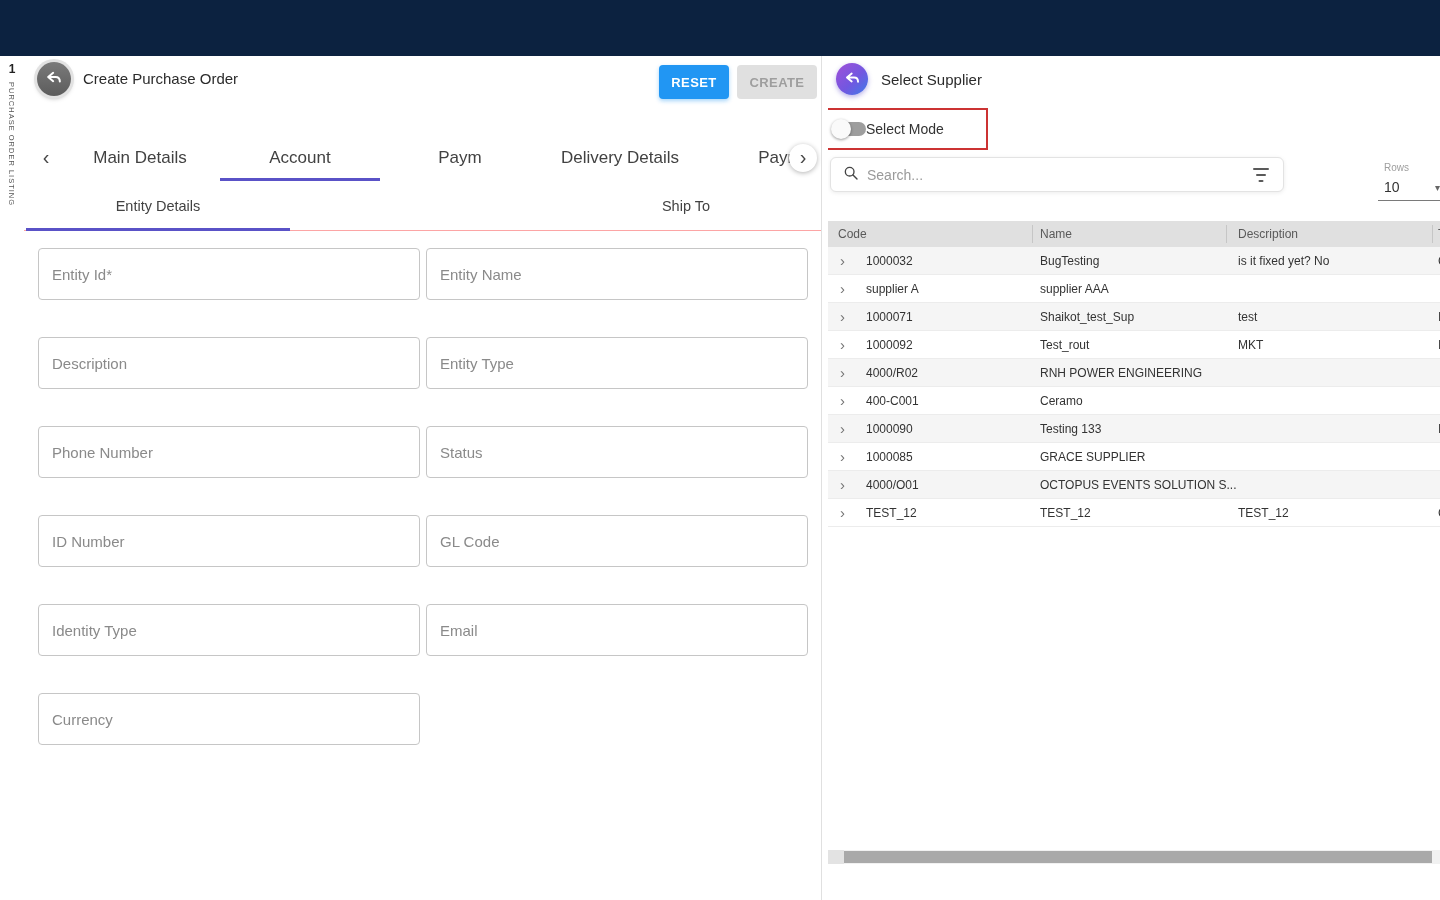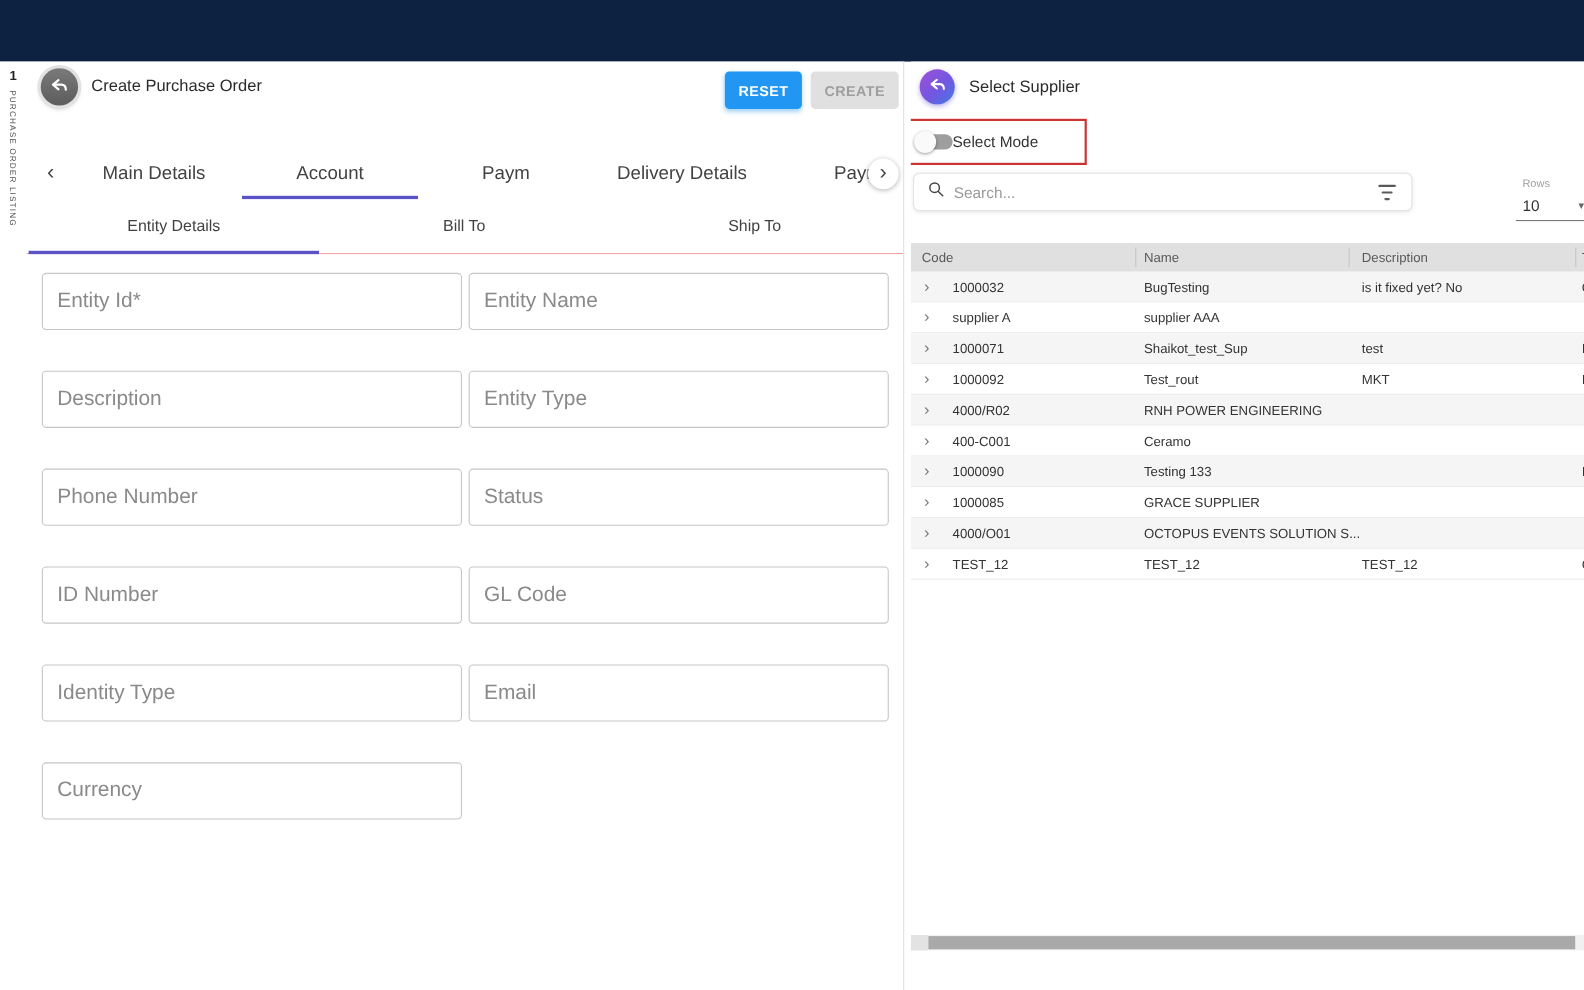--- a/index.html
+++ b/index.html
@@ -35,21 +35,21 @@
   .tab-chevron.right { background:#fff; border-radius:50%; box-shadow:0 1px 5px rgba(0,0,0,.3); }
 
   .subtabbar { left:0; top:125px; width:798px; height:50px; border-bottom:1px solid #fca5a5; }
   .subtab { position:absolute; top:0; width:264px; height:50px; line-height:50px; text-align:center;
             font-size:14.5px; color:#424242; cursor:pointer; }
   .subtab-underline { position:absolute; left:2px; top:47px; width:264px; height:3px; background:#5a52c7; }
 
   .form-grid { left:14px; top:192px; width:772px; display:grid; grid-template-columns:382px 382px;
                column-gap:6px; row-gap:37px; }
   .field input { width:382px; height:52px; border:1px solid #c6c6c6; border-radius:4px; padding:0 13px;
-                 font-size:19px; color:#333; background:#fff; outline:none; font-family:"Liberation Sans",sans-serif; }
+                 font-size:15px; color:#333; background:#fff; outline:none; font-family:"Liberation Sans",sans-serif; }
   .field input::placeholder { color:#8a8a8a; opacity:1; }
 
   
   .supplier-panel { left:828px; top:56px; width:612px; height:844px; background:#fff; overflow:hidden; }
   .sp-circle { left:8px; top:7px; width:32px; height:32px; border-radius:50%;
       background:linear-gradient(135deg,#a04fd8 0%,#7257e0 55%,#3f7be8 100%);
       box-shadow:0 2px 5px rgba(80,60,200,.4); display:flex; align-items:center; justify-content:center; cursor:pointer; }
   .sp-title { left:53px; top:15px; font-size:15px; color:#2b2b2b; }
 
   .select-mode-box { left:-15px; top:52px; width:175px; height:42px; border:2px solid #cc3333;
@@ -126,21 +126,20 @@
       <span class="tab" style="left:196px;">Account</span>
       <span class="tab" style="left:356px;">Paym</span>
       <span class="tab" style="left:516px;">Delivery Details</span>
       <span class="tab" style="left:676px;">Paym</span>
       <span class="tab-chevron right" style="left:765px;">›</span>
       <div class="tab-underline"></div>
     </div>
 
     <div class="abs subtabbar">
       <span class="subtab" style="left:2px;">Entity Details</span>
-      <span class="subtab" style="left:266px;">Bill To</span>
       <span class="subtab" style="left:530px;">Ship To</span>
       <div class="subtab-underline"></div>
     </div>
 
     <div class="abs form-grid">
       <div class="field"><input placeholder="Entity Id*" style=""></div>
       <div class="field"><input placeholder="Entity Name" style=""></div>
       <div class="field"><input placeholder="Description" style=""></div>
       <div class="field"><input placeholder="Entity Type" style=""></div>
       <div class="field"><input placeholder="Phone Number" style=""></div>

